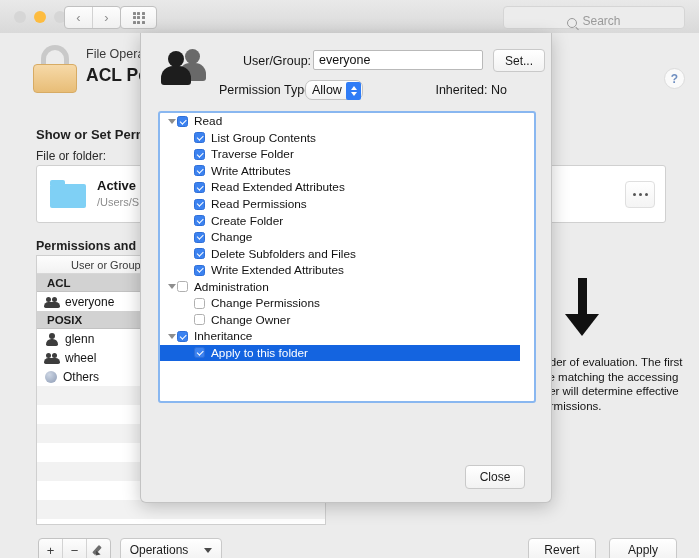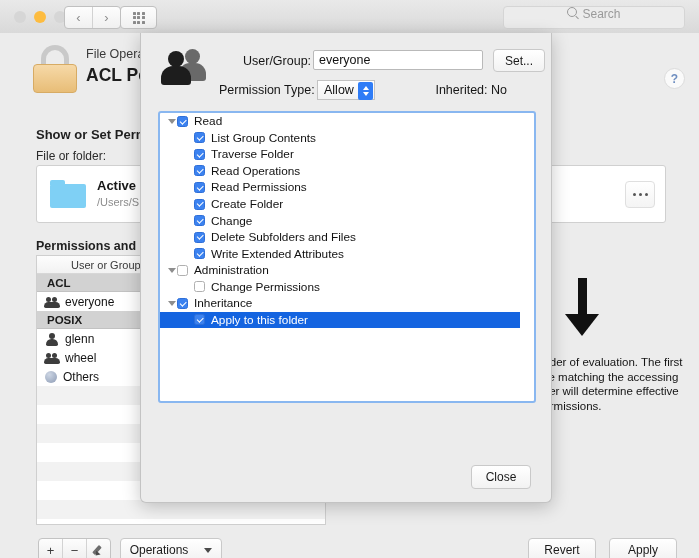--- a/index.html
+++ b/index.html
@@ -39,21 +39,21 @@
     border:1px solid #c0c0c0;border-radius:4px;
     background:linear-gradient(to bottom,#fdfdfd,#f0f0f0);
     display:flex;align-items:center;justify-content:center;
   }
   .griddots{display:grid;grid-template-columns:repeat(3,3px);grid-template-rows:repeat(3,3px);gap:1.5px;}
   .griddots i{background:#8b8b8b;width:3px;height:3px;border-radius:0.5px;display:block;}
 
   .searchbox{
     position:absolute;right:14px;top:6px;width:180px;height:21px;
     background:#ececec;border:1px solid #d5d5d5;border-radius:4px;
-    display:flex;align-items:flex-start;justify-content:center;gap:5px;
+    display:flex;align-items:flex-end;justify-content:center;gap:5px;
     color:#9a9a9a;font-size:12px;
   }
   .mag{width:8px;height:8px;border:1.3px solid #9a9a9a;border-radius:50%;position:relative;display:inline-block;}
   .mag:after{content:"";position:absolute;right:-3px;bottom:-2px;width:4px;height:1.3px;background:#9a9a9a;transform:rotate(45deg);}
 
   
   .bgwin{position:absolute;left:0;top:33px;width:699px;height:525px;background:#ececec;}
 
   .hdrzone{position:absolute;left:0;top:0;width:699px;height:65px;background:#ececec;}
   .lockicon{position:absolute;left:32px;top:12px;width:46px;height:48px;}
@@ -175,21 +175,21 @@
     background:#ffffff;border:1px solid #b9b9b9;border-radius:2px;box-sizing:border-box;
     font-size:12.5px;color:#111;padding:0 5px;line-height:18px;
     font-family:"Liberation Sans", sans-serif;
   }
   .setbtn{
     position:absolute;left:352px;top:16px;width:50px;height:21px;border-radius:4px;
     background:linear-gradient(to bottom,#ffffff,#f2f2f2);border:1px solid #c9c9c9;
     display:flex;align-items:center;justify-content:center;font-size:12px;color:#1b1b1b;
   }
   .ptype{
-    position:absolute;left:176px;top:47px;width:58px;height:20px;border-radius:0;
+    position:absolute;left:164px;top:47px;width:58px;height:20px;border-radius:7px;
     background:linear-gradient(to bottom,#ffffff,#f2f2f2);border:1px solid #c3c3c3;
     display:flex;align-items:center;font-size:12.5px;color:#111;padding-left:6px;box-sizing:border-box;
   }
   .ptype .stepper{
     position:absolute;right:1px;top:1px;width:15px;height:18px;border-radius:2px;background:#2f7cf6;
     display:flex;flex-direction:column;align-items:center;justify-content:center;gap:2px;
   }
   .ptype .stepper .up{width:0;height:0;border-left:3px solid transparent;border-right:3px solid transparent;border-bottom:4px solid #fff;}
   .ptype .stepper .dn{width:0;height:0;border-left:3px solid transparent;border-right:3px solid transparent;border-top:4px solid #fff;}
 
@@ -209,21 +209,21 @@
     width:11px;height:11px;border-radius:2.5px;flex:none;margin-right:6px;
     display:flex;align-items:center;justify-content:center;box-sizing:border-box;
   }
   .cb.on{background:#3b82f0;border:1px solid #2f6fd8;}
   .cb.on:after{content:"";width:5px;height:2.5px;border-left:1.6px solid #fff;border-bottom:1.6px solid #fff;transform:rotate(-45deg) translate(0.5px,-0.5px);display:block;}
   .cb.off{background:#ffffff;border:1px solid #b0b0b0;}
 
   .vscroll{position:absolute;right:3px;top:3px;width:7px;bottom:3px;}
 
   .closebtn{
-    position:absolute;right:20px;bottom:13px;width:58px;height:22px;border-radius:4px;
+    position:absolute;right:26px;bottom:13px;width:58px;height:22px;border-radius:4px;
     background:linear-gradient(to bottom,#ffffff,#f2f2f2);border:1px solid #c9c9c9;
     display:flex;align-items:center;justify-content:center;font-size:12px;color:#1b1b1b;
   }
 </style>
 </head>
 <body>
 
 <div id="app">
 
   <div class="titlebar">
@@ -387,21 +387,27 @@
           <div class="trow">
             <span class="indent"></span>
             <span class="indent"></span>
             <span class="cb on"></span>
             <span>Traverse Folder</span>
           </div>
           <div class="trow">
             <span class="indent"></span>
             <span class="indent"></span>
             <span class="cb on"></span>
-            <span>Read Operations</span>
+            <span>Write Attributes</span>
+          </div>
+          <div class="trow">
+            <span class="indent"></span>
+            <span class="indent"></span>
+            <span class="cb on"></span>
+            <span>Read Extended Attributes</span>
           </div>
           <div class="trow">
             <span class="indent"></span>
             <span class="indent"></span>
             <span class="cb on"></span>
             <span>Read Permissions</span>
           </div>
           <div class="trow">
             <span class="indent"></span>
             <span class="indent"></span>
@@ -433,20 +439,26 @@
             <span class="cb off"></span>
             <span>Administration</span>
           </div>
           <div class="trow">
             <span class="indent"></span>
             <span class="indent"></span>
             <span class="cb off"></span>
             <span>Change Permissions</span>
           </div>
           <div class="trow">
+            <span class="indent"></span>
+            <span class="indent"></span>
+            <span class="cb off"></span>
+            <span>Change Owner</span>
+          </div>
+          <div class="trow">
             <span class="disc">
               <i></i>
             </span>
             <span class="cb on"></span>
             <span>Inheritance</span>
           </div>
           <div class="trow sel">
             <span class="indent"></span>
             <span class="indent"></span>
             <span class="cb on"></span>

